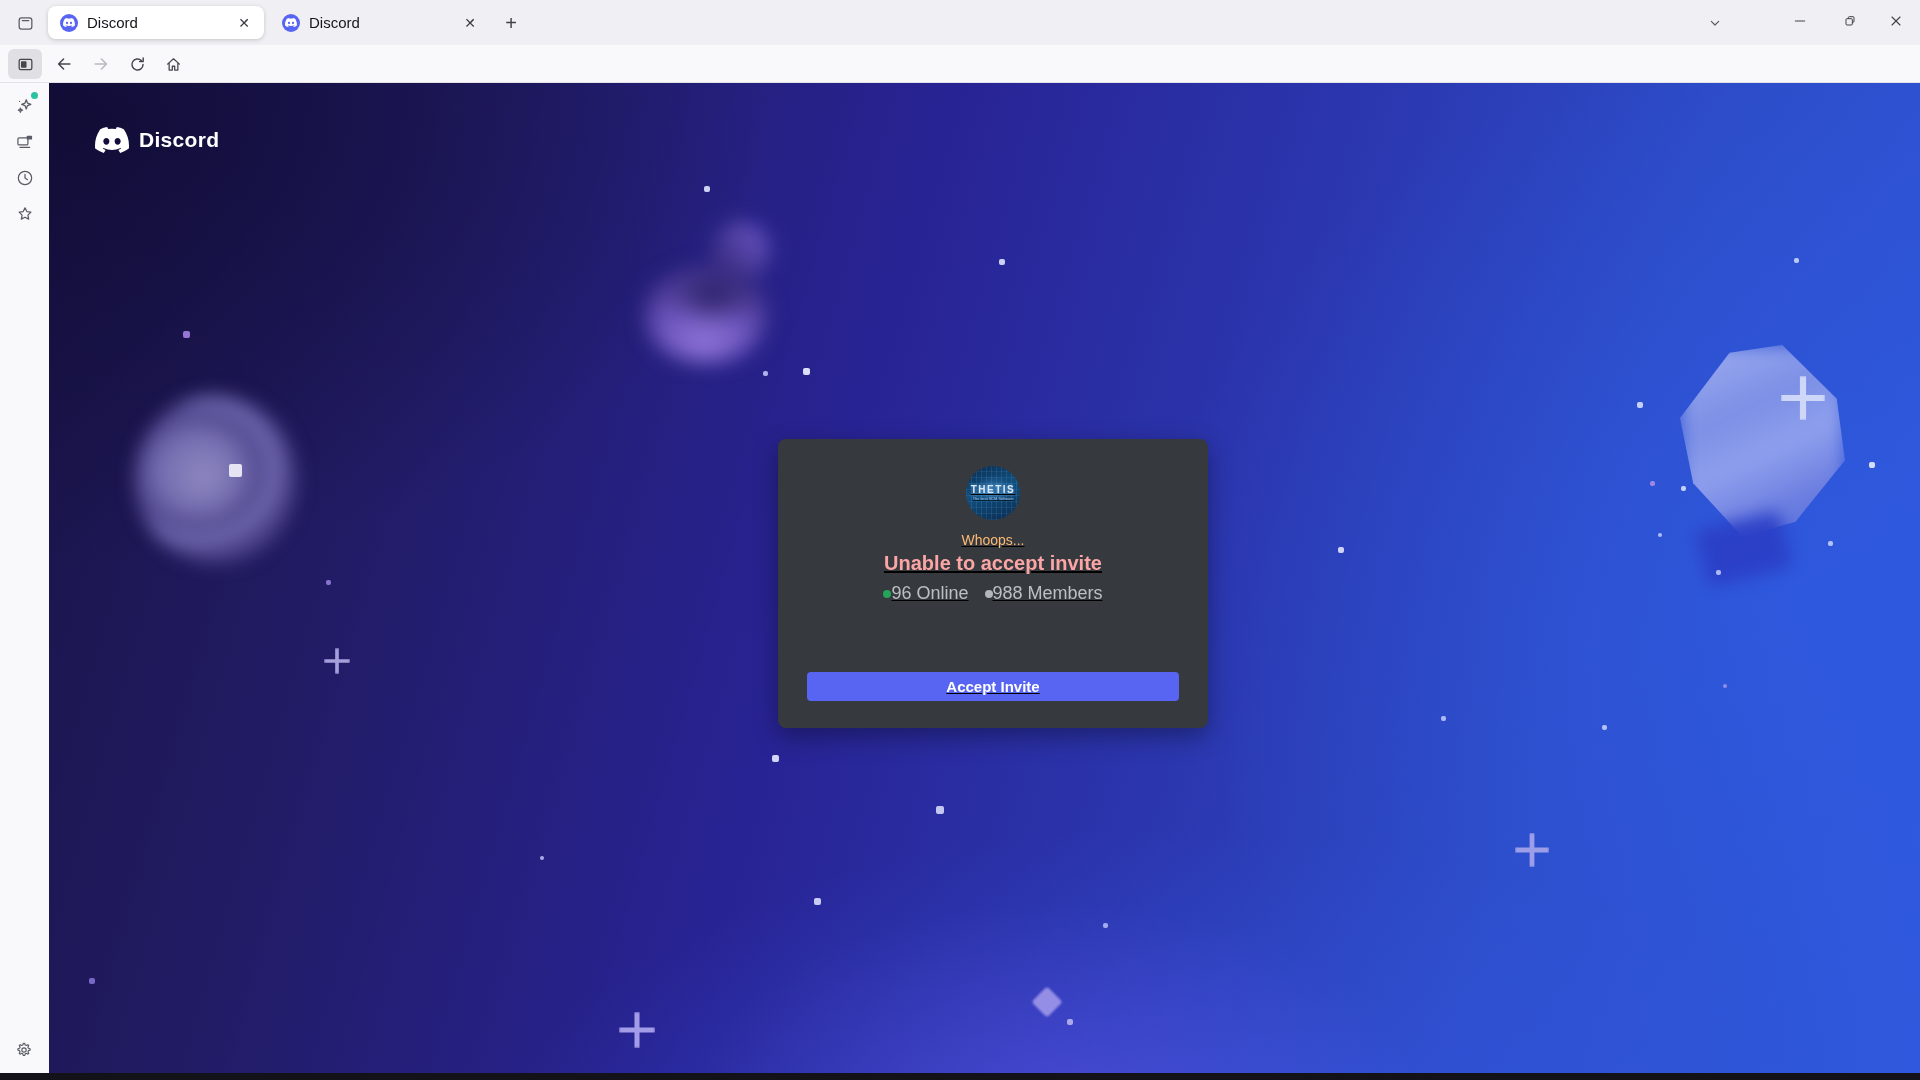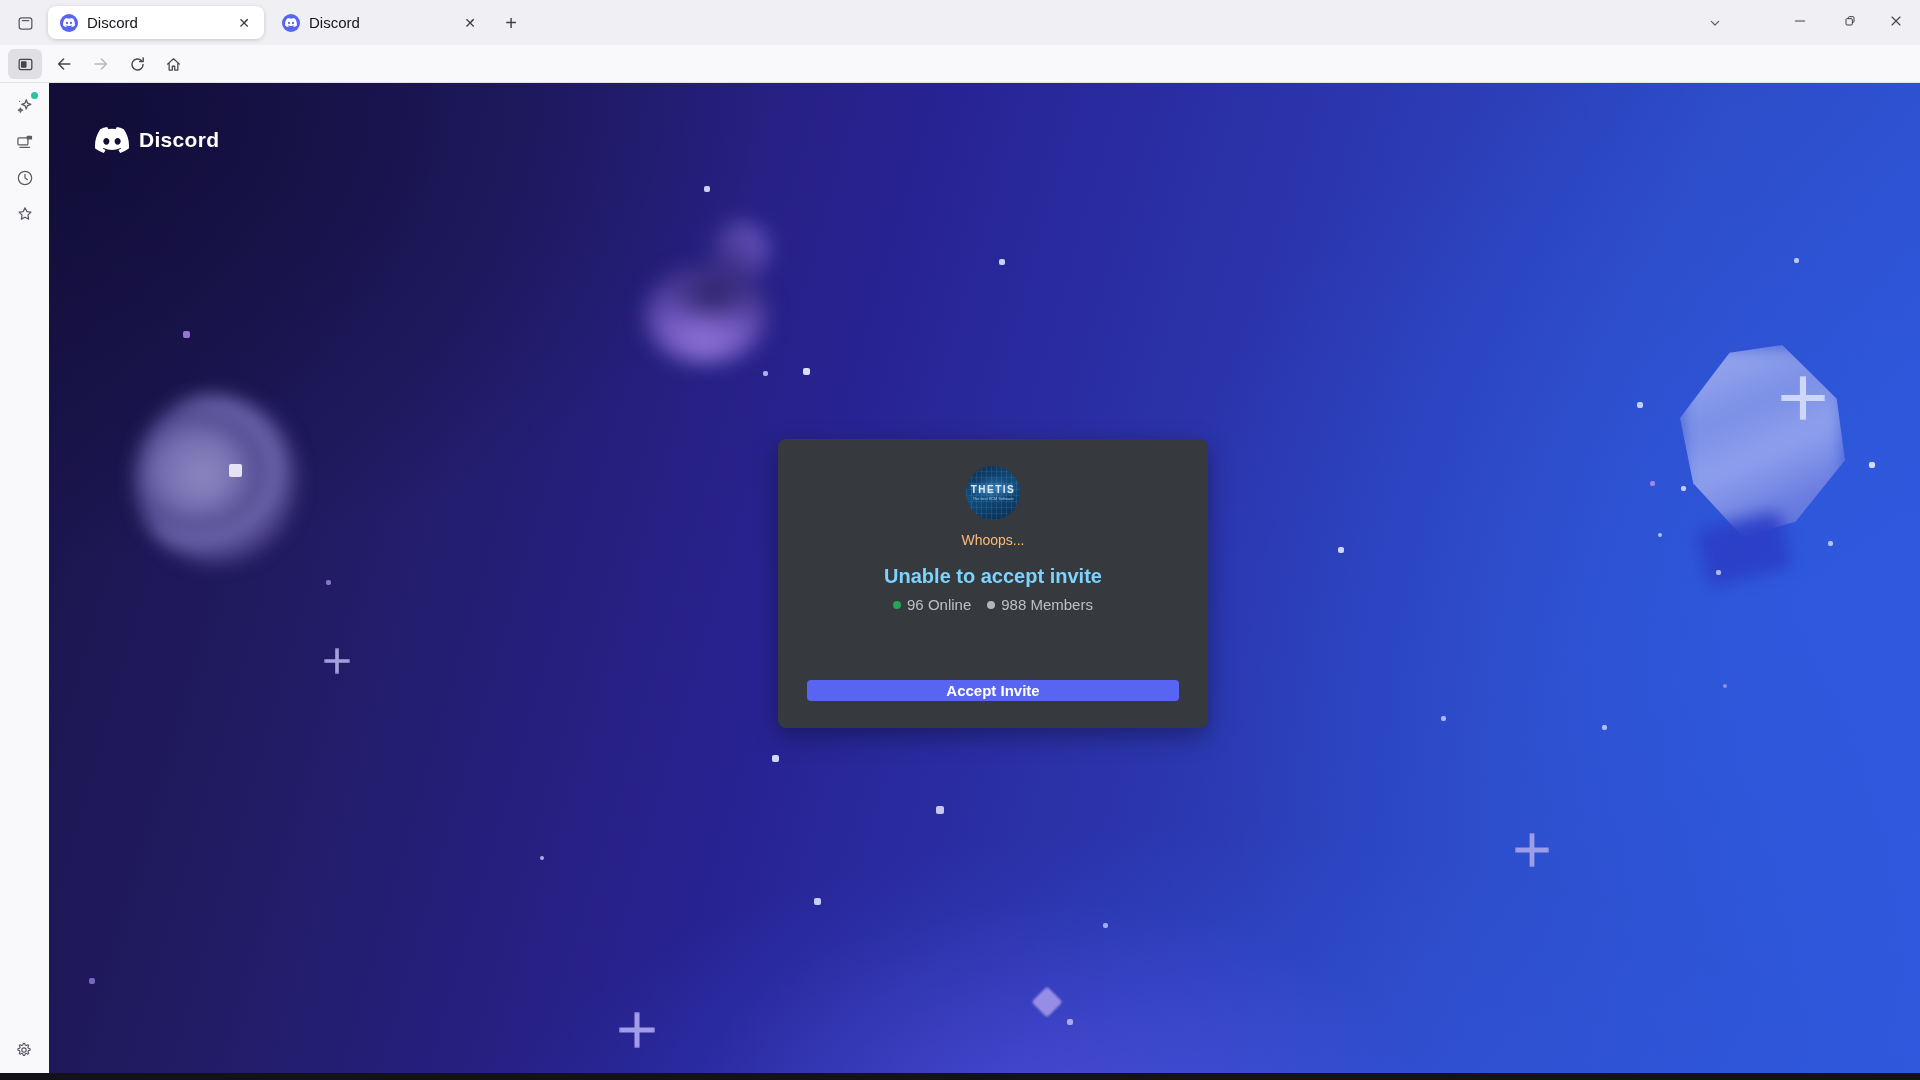--- a/index.html
+++ b/index.html
@@ -88,26 +88,26 @@
     box-shadow:0 8px 24px rgba(0,0,0,.35); display:flex; flex-direction:column; align-items:center; padding:27px 29px; }
   .server-icon { position:relative; width:54px; height:54px; border-radius:50%; overflow:hidden; display:flex; flex-direction:column; align-items:center; justify-content:center; flex:0 0 auto;
     background:
       radial-gradient(26px 20px at 50% 42%, rgba(80,150,220,.45), transparent 70%),
       repeating-linear-gradient(90deg, rgba(100,170,240,.16) 0 1px, transparent 1px 5px),
       repeating-linear-gradient(0deg, rgba(100,170,240,.12) 0 1px, transparent 1px 6px),
       linear-gradient(160deg, #0b2c50 0%, #11507e 45%, #0a2a4e 100%); }
   .si-title { font-size:10px; font-weight:bold; letter-spacing:1.5px; color:#d9e8f6; text-shadow:0 0 3px #6fa8dd; }
   .si-sub { font-size:7px; transform:scale(.55); color:#9cc4ea; white-space:nowrap; }
   .whoops { margin-top:12px; font-size:14px; color:#fdba74; }
-  .modal-title { margin-top:17px; font-size:20px; font-weight:bold; color:#7dd3fc; }
+  .modal-title { margin-top:4px; font-size:20px; font-weight:bold; color:#fca5a5; }
   .stats { margin-top:8px; display:flex; align-items:center; gap:16px; }
-  .stat { display:flex; align-items:center; gap:6px; font-size:15px; color:#bcc0c4;text-align:center; }
+  .stat { display:flex; align-items:center; font-size:18px; color:#bcc0c4;text-align:center; }
   .stat-dot { width:8px; height:8px; border-radius:50%; }
   .spacer { flex:1; }
-  .accept { width:372px; height:21px; border:none; border-radius:4px; background:#5865f2; color:#ffffff; font-size:15px; font-weight:bold; font-family:"Liberation Sans", sans-serif; cursor:pointer; }
+  .accept { width:372px; height:29px; border:none; border-radius:4px; background:#5865f2; color:#ffffff; font-size:15px; font-weight:bold; font-family:"Liberation Sans", sans-serif; cursor:pointer; }
 
   .bottom-strip { position:absolute; left:0; right:0; bottom:0; height:7px; background:#131219; z-index:20; }
   svg { display:block; }
 </style>
 </head>
 <body>
 
 <div class="window">
 
   <div class="tabstrip">
@@ -304,21 +304,21 @@
     <div class="obj crystal"></div>
     <div class="obj crystal-base"></div>
 
     <div class="brand">
       <svg viewBox="0 0 127.14 96.36">
           <path d="M107.7,8.07A105.15,105.15,0,0,0,81.47,0a72.06,72.06,0,0,0-3.36,6.83A97.68,97.68,0,0,0,49,6.83,72.37,72.37,0,0,0,45.64,0,105.89,105.89,0,0,0,19.39,8.09C2.79,32.65-1.71,56.6.54,80.21h0A105.73,105.73,0,0,0,32.71,96.36,77.7,77.7,0,0,0,39.6,85.25a68.42,68.42,0,0,1-10.85-5.18c.91-.66,1.8-1.34,2.66-2a75.57,75.57,0,0,0,64.32,0c.87.71,1.76,1.39,2.66,2a68.68,68.68,0,0,1-10.87,5.19,77,77,0,0,0,6.89,11.1A105.25,105.25,0,0,0,126.6,80.22h0C129.24,52.84,122.09,29.11,107.7,8.07ZM42.45,65.69C36.18,65.69,31,60,31,53s5-12.74,11.43-12.74S54,46,53.89,53,48.84,65.69,42.45,65.69Zm42.24,0C78.41,65.69,73.25,60,73.25,53s5-12.74,11.44-12.74S96.23,46,96.12,53,91.08,65.69,84.69,65.69Z"></path>
         </svg>
       <span class="brand-name">Discord</span>
     </div>
 
-    <div class="modal" style="background-color: rgb(54, 57, 62);">
+    <div class="modal" style="background-color: rgb(54, 57, 62); text-decoration: underline;">
       <div class="server-icon">
         <div class="si-title">THETIS</div>
         <div class="si-sub">The best SCM Software</div>
       </div>
       <div class="whoops">Whoops...</div>
       <div class="modal-title">Unable to accept invite</div>
       <div class="stats">
         <span class="stat">
           <span class="stat-dot" style="background-color: rgb(35, 165, 90);"></span>
           <span>96 Online</span>

